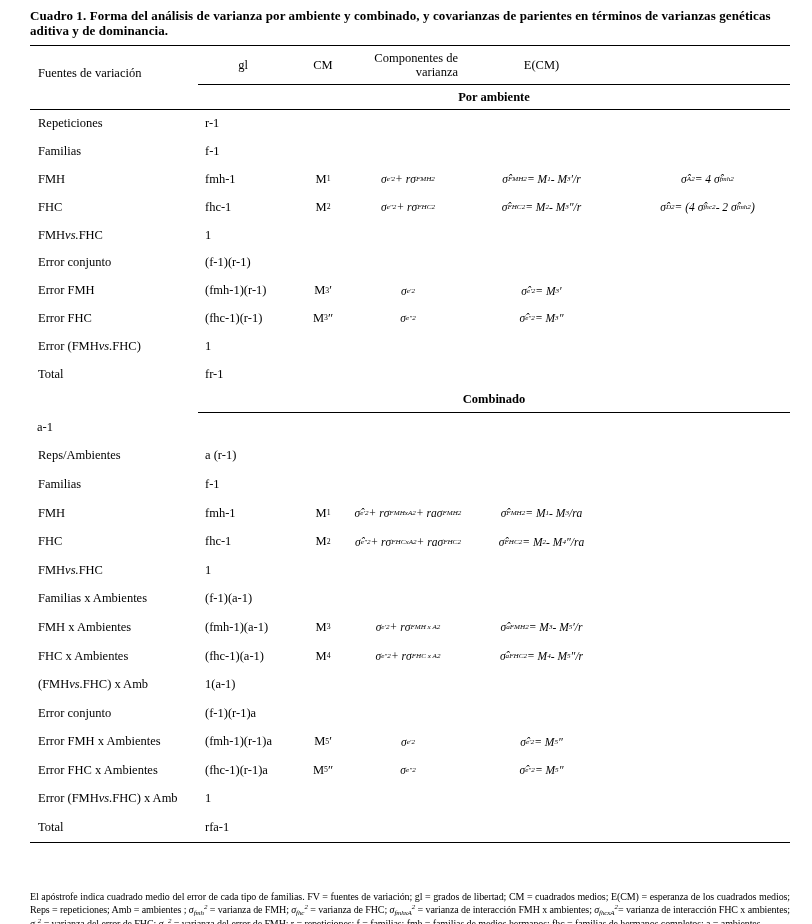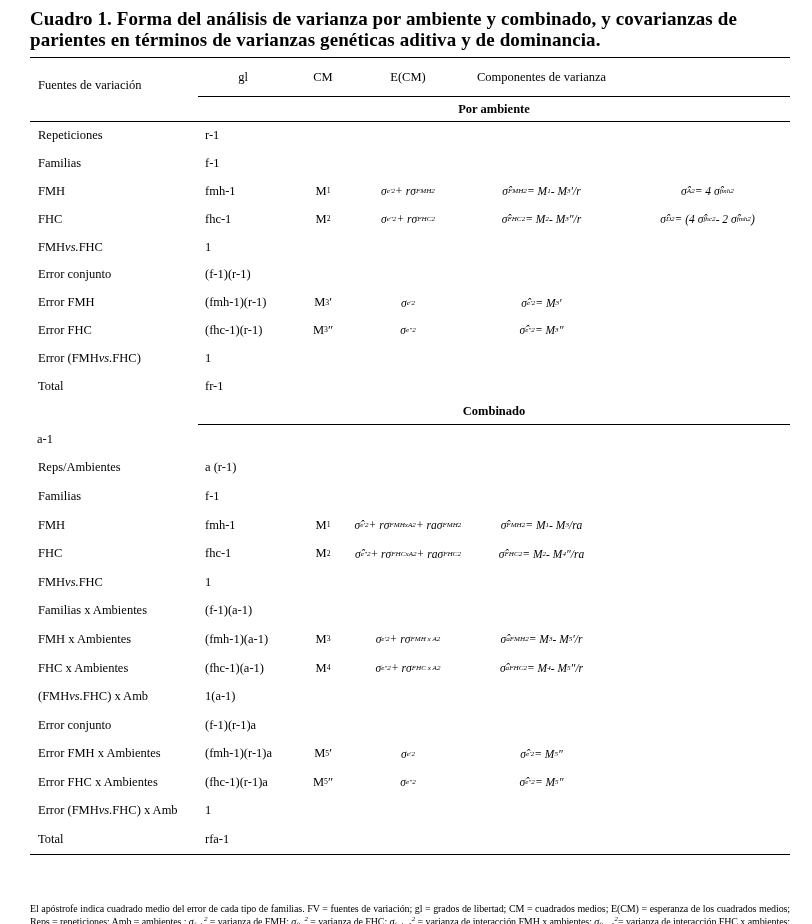--- a/index.html
+++ b/index.html
@@ -1,19 +1,19 @@
 <!DOCTYPE html>
 <html><head>
 <meta charset="utf-8">
 <style>
   html,body{margin:0;padding:0;background:#ffffff;}
   body{width:812px;height:924px;overflow:hidden;
        font-family:"Liberation Serif","DejaVu Serif",serif;color:#000;}
   .page{padding:8px 22px 0 30px;width:760px;}
-  .title{font-weight:bold;font-size:19px;line-height:21px;letter-spacing:.1px;}
+  .title{font-weight:bold;font-size:13px;line-height:15px;letter-spacing:.1px;}
   .rule-full{border-top:1.6px solid #000;margin-top:7px;}
   .rule-full.thin{border-top:1.4px solid #000;margin-top:0;}
   .rule-partial{border-top:1.1px solid #000;margin-left:168px;}
   .grid{display:grid;grid-template-columns:168px 90px 70px 100px 167px 165px;}
   .hdr{min-height:38px;}
   .hcell{display:flex;align-items:center;justify-content:center;text-align:right;
          font-size:12.5px;line-height:14px;}
   .hcell.first{justify-content:flex-start;padding-left:8px;align-items:flex-end;
                padding-bottom:4px;text-align:right;}
   .section-band{min-height:24px;margin-left:168px;display:flex;align-items:center;
@@ -38,22 +38,22 @@
 <body>
 
 <div class="page">
   <div class="title">Cuadro 1. Forma del análisis de varianza por ambiente y combinado, y covarianzas de parientes en términos de varianzas genéticas aditiva y de dominancia.</div>
   <div class="rule-full"></div>
 
   <div class="grid hdr">
     <div class="hcell first">Fuentes de variación</div>
     <div class="hcell">gl</div>
     <div class="hcell">CM</div>
+    <div class="hcell">Componentes de varianza</div>
     <div class="hcell">E(CM)</div>
-    <div class="hcell">Componentes de varianza</div>
   </div>
   <div class="rule-partial"></div>
 
   <div id="table-body">
       <div class="sec-0">
         <div class="section-band">Por ambiente</div>
         <div class="rule-full thin"></div>
         <div class="grid row">
           <div class="c src">Repeticiones</div>
           <div class="c gl">r-1</div>

